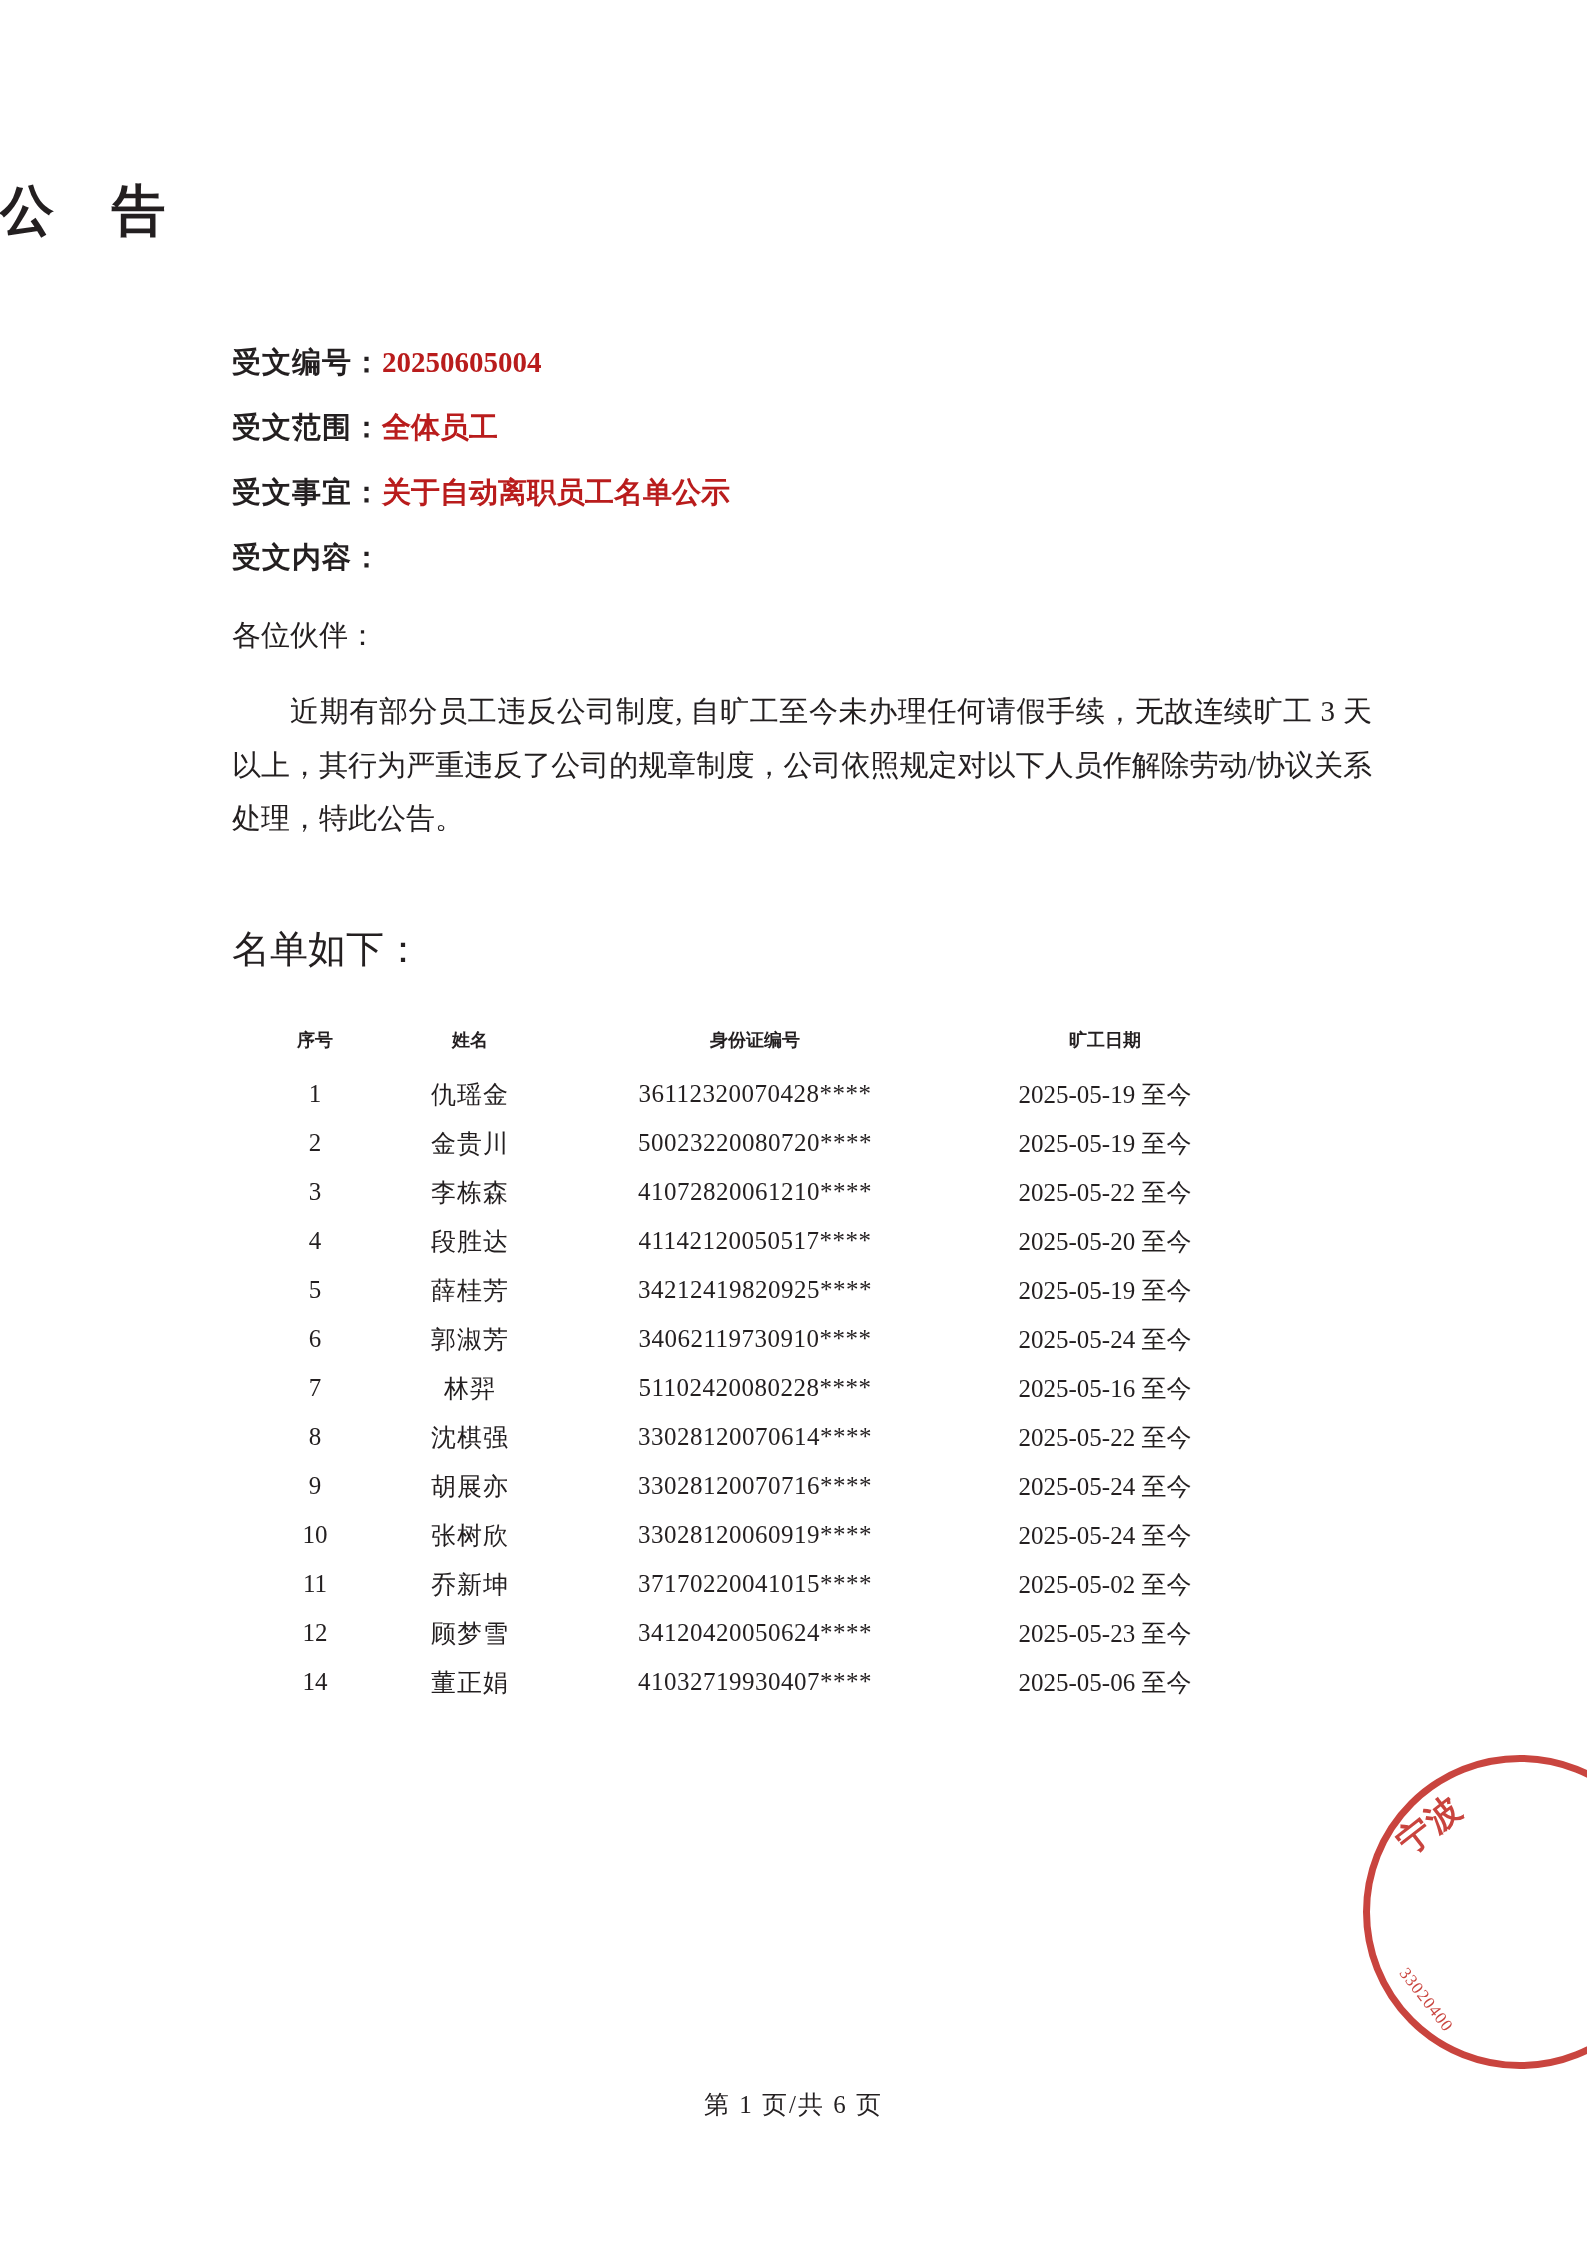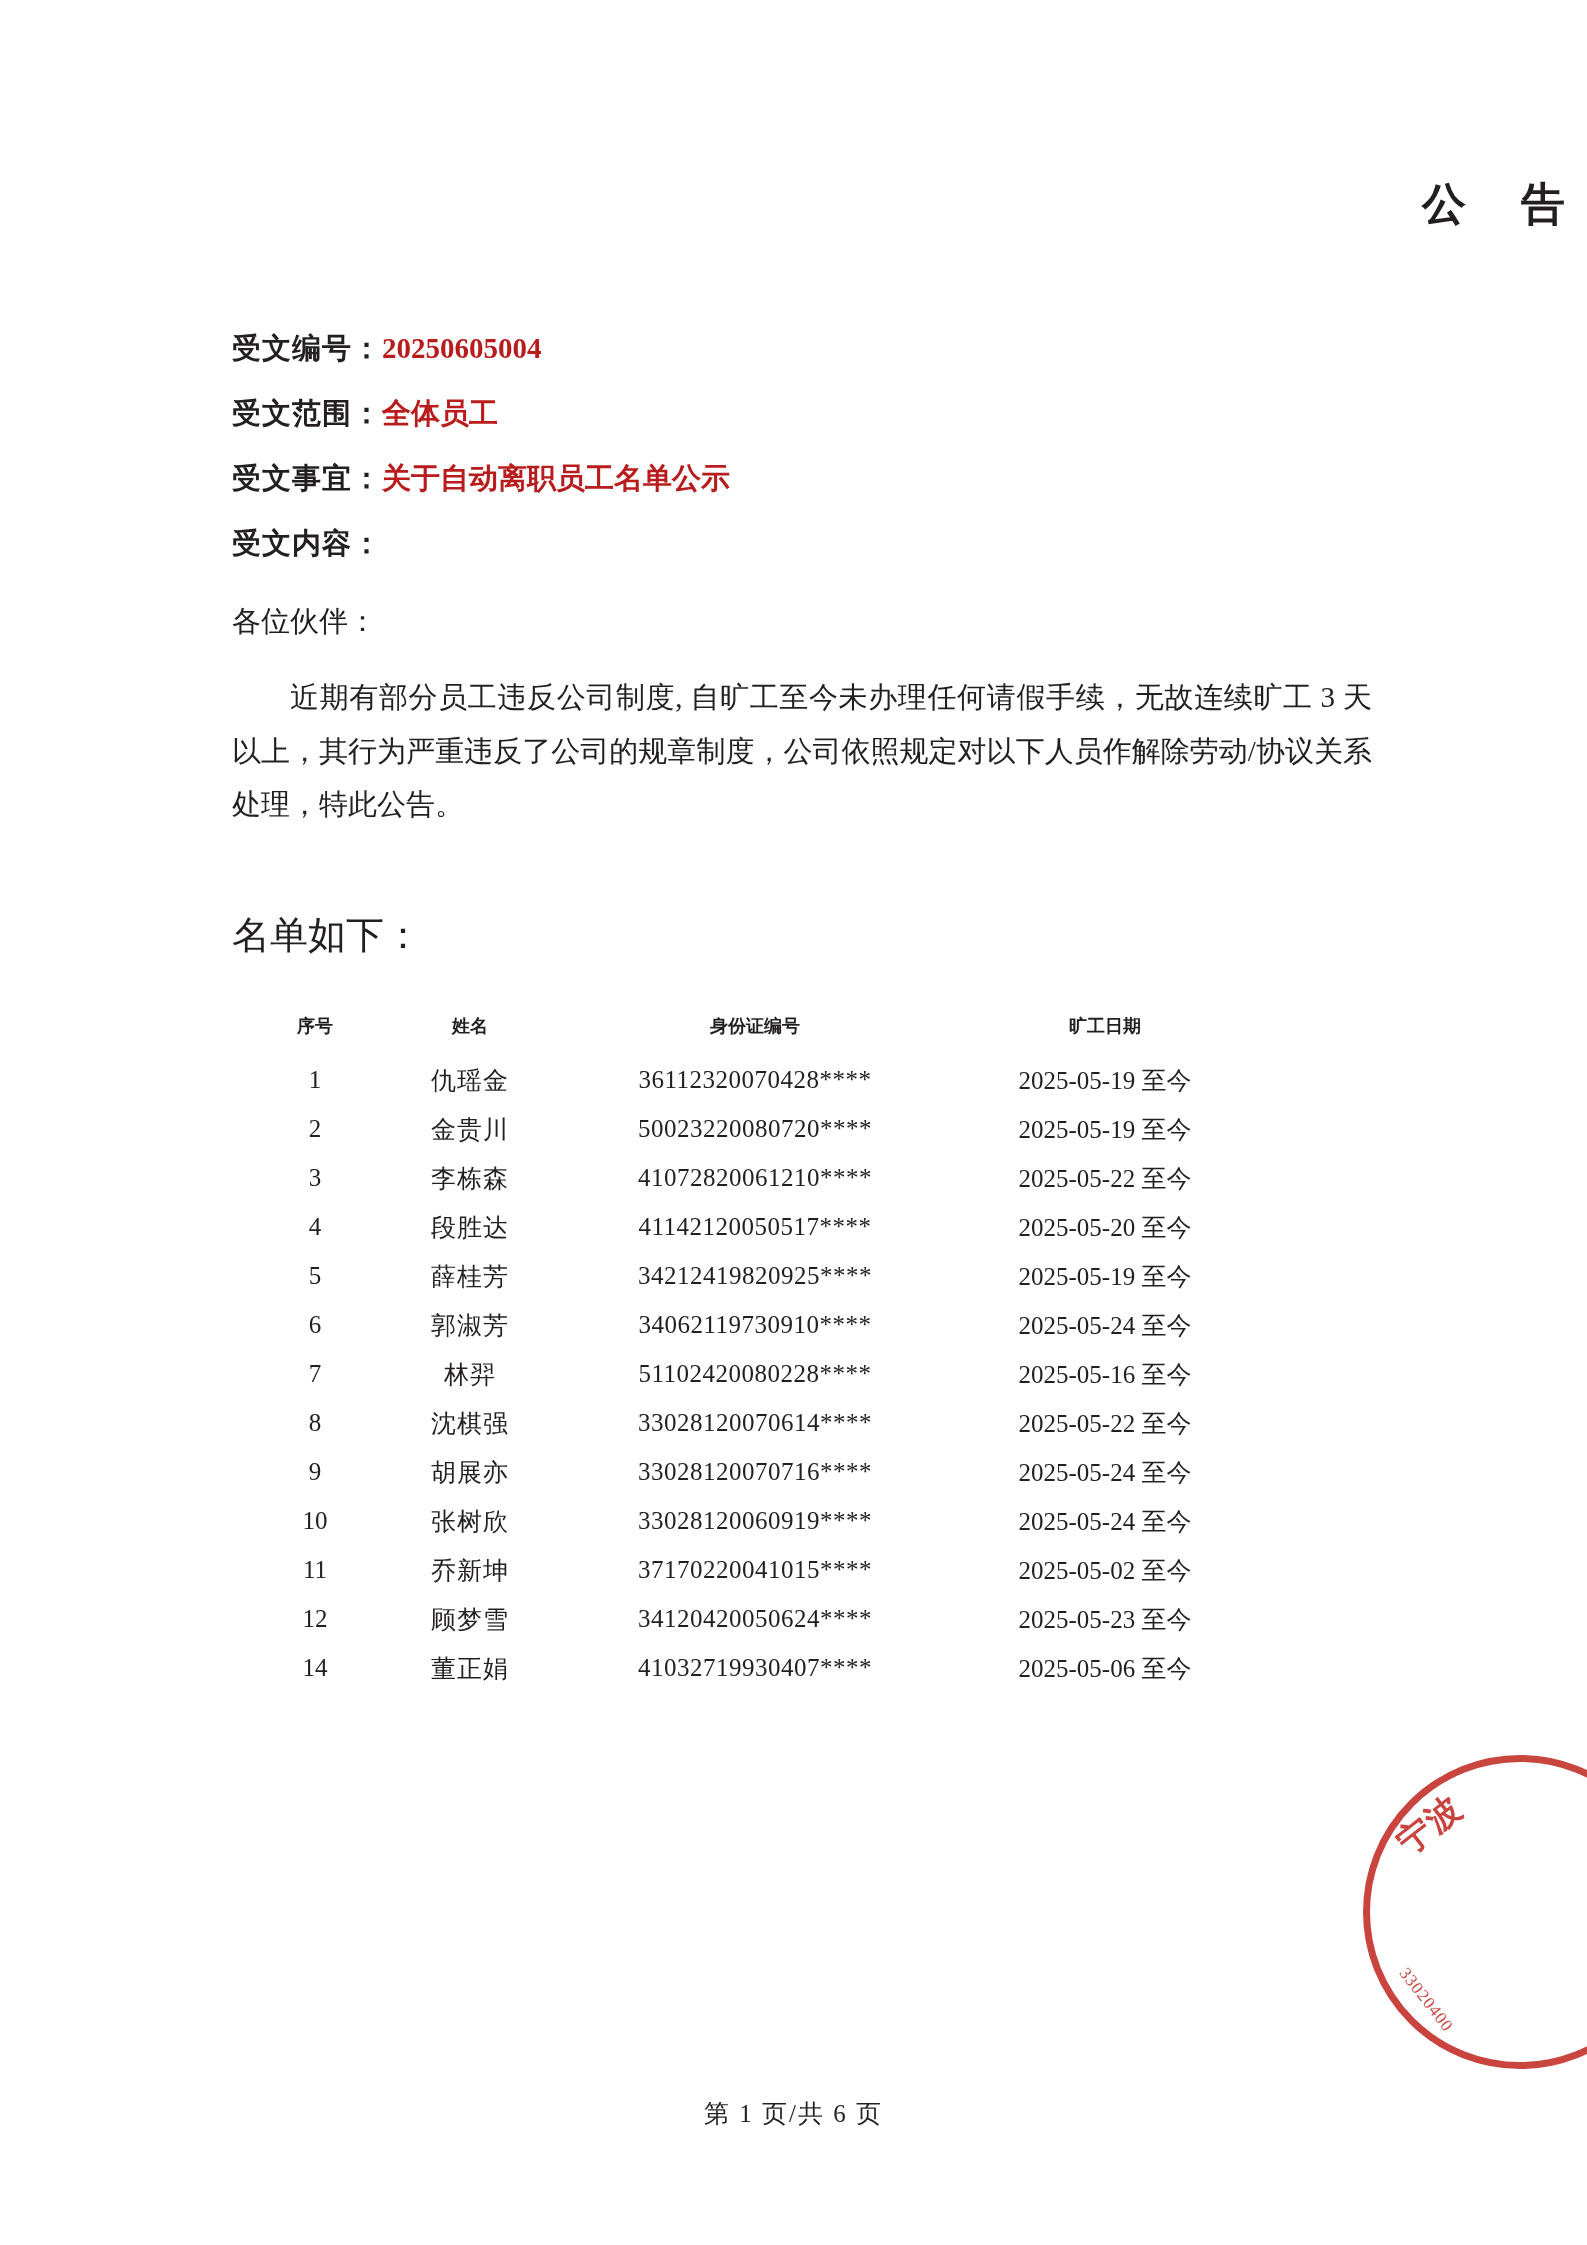--- a/index.html
+++ b/index.html
@@ -14,22 +14,22 @@
     font-family: "Liberation Serif", "DejaVu Serif", serif;
     color: #231f20;
     overflow: hidden;
   }
   .page {
     position: absolute;
     inset: 0;
     padding: 0;
   }
   .doc-title {
-    text-align: right;
-    font-size: 44px;
+    text-align: left;
+    font-size: 54px;
     font-weight: bold;
     letter-spacing: 22px;
     margin-top: 175px;
     margin-bottom: 0;
     font-family: "Liberation Serif", "DejaVu Serif", serif;
   }
   .meta-block {
     margin-top: 100px;
     padding-left: 232px;
     padding-right: 200px;
@@ -89,21 +89,21 @@
     font-family: "Liberation Serif", "DejaVu Serif", serif;
   }
   td.col-idx { width: 120px; }
   td.col-name { width: 190px; letter-spacing: 1px; }
   td.col-id { width: 380px; letter-spacing: 0.5px; }
   td.col-date { width: 320px; }
   .footer {
     position: absolute;
     left: 0;
     right: 0;
-    bottom: 115px;
+    bottom: 124px;
     text-align: center;
     font-size: 25px;
     letter-spacing: 2px;
   }
   
   .seal {
     position: absolute;
     right: -90px;
     top: 1755px;
     width: 300px;

